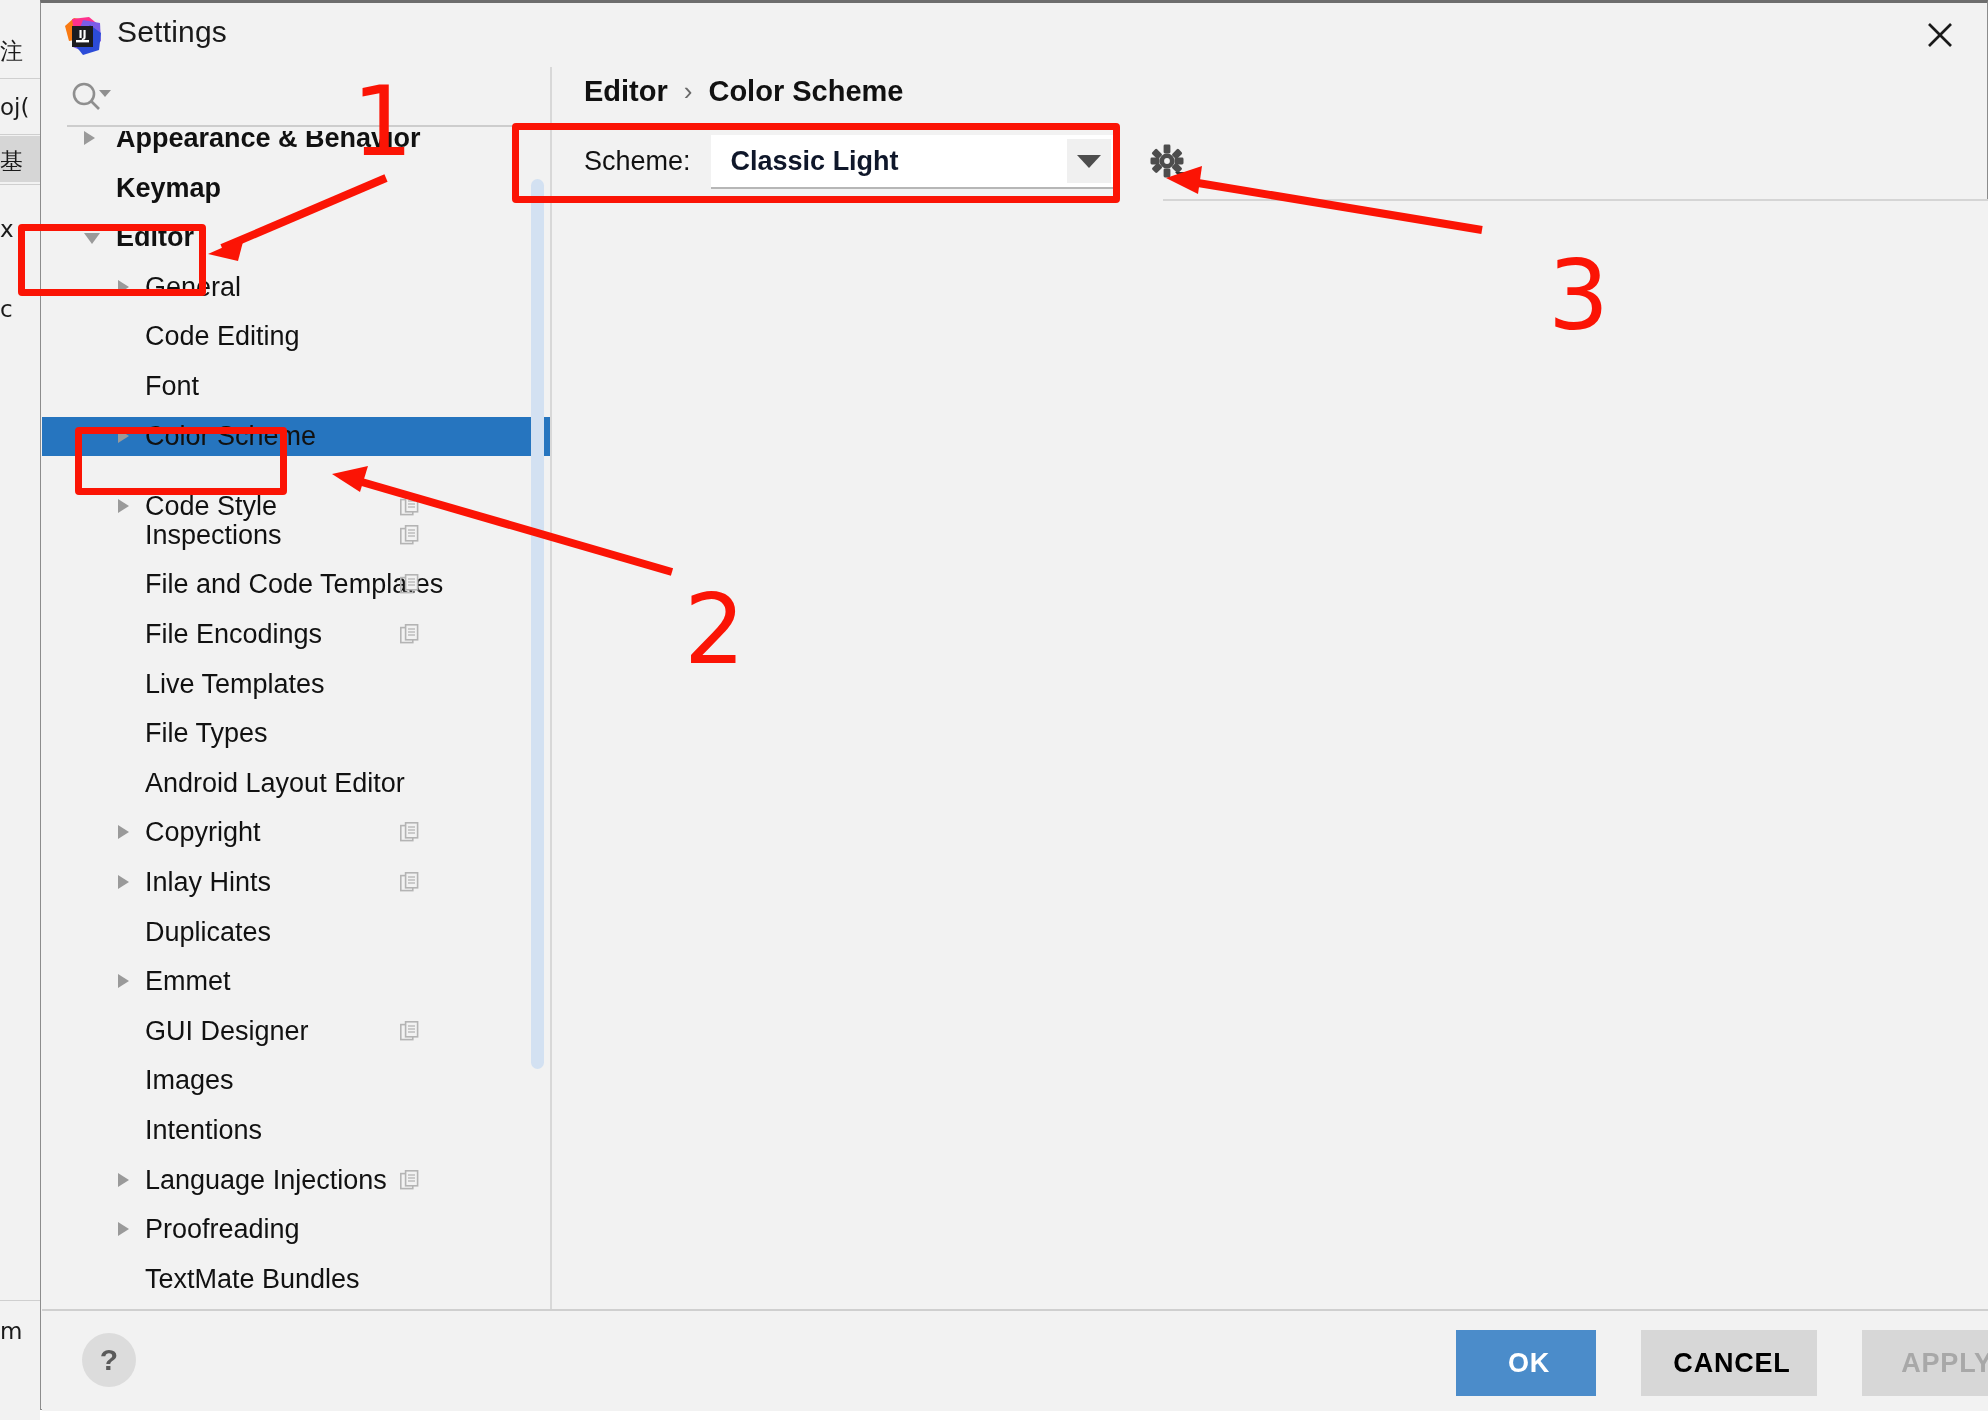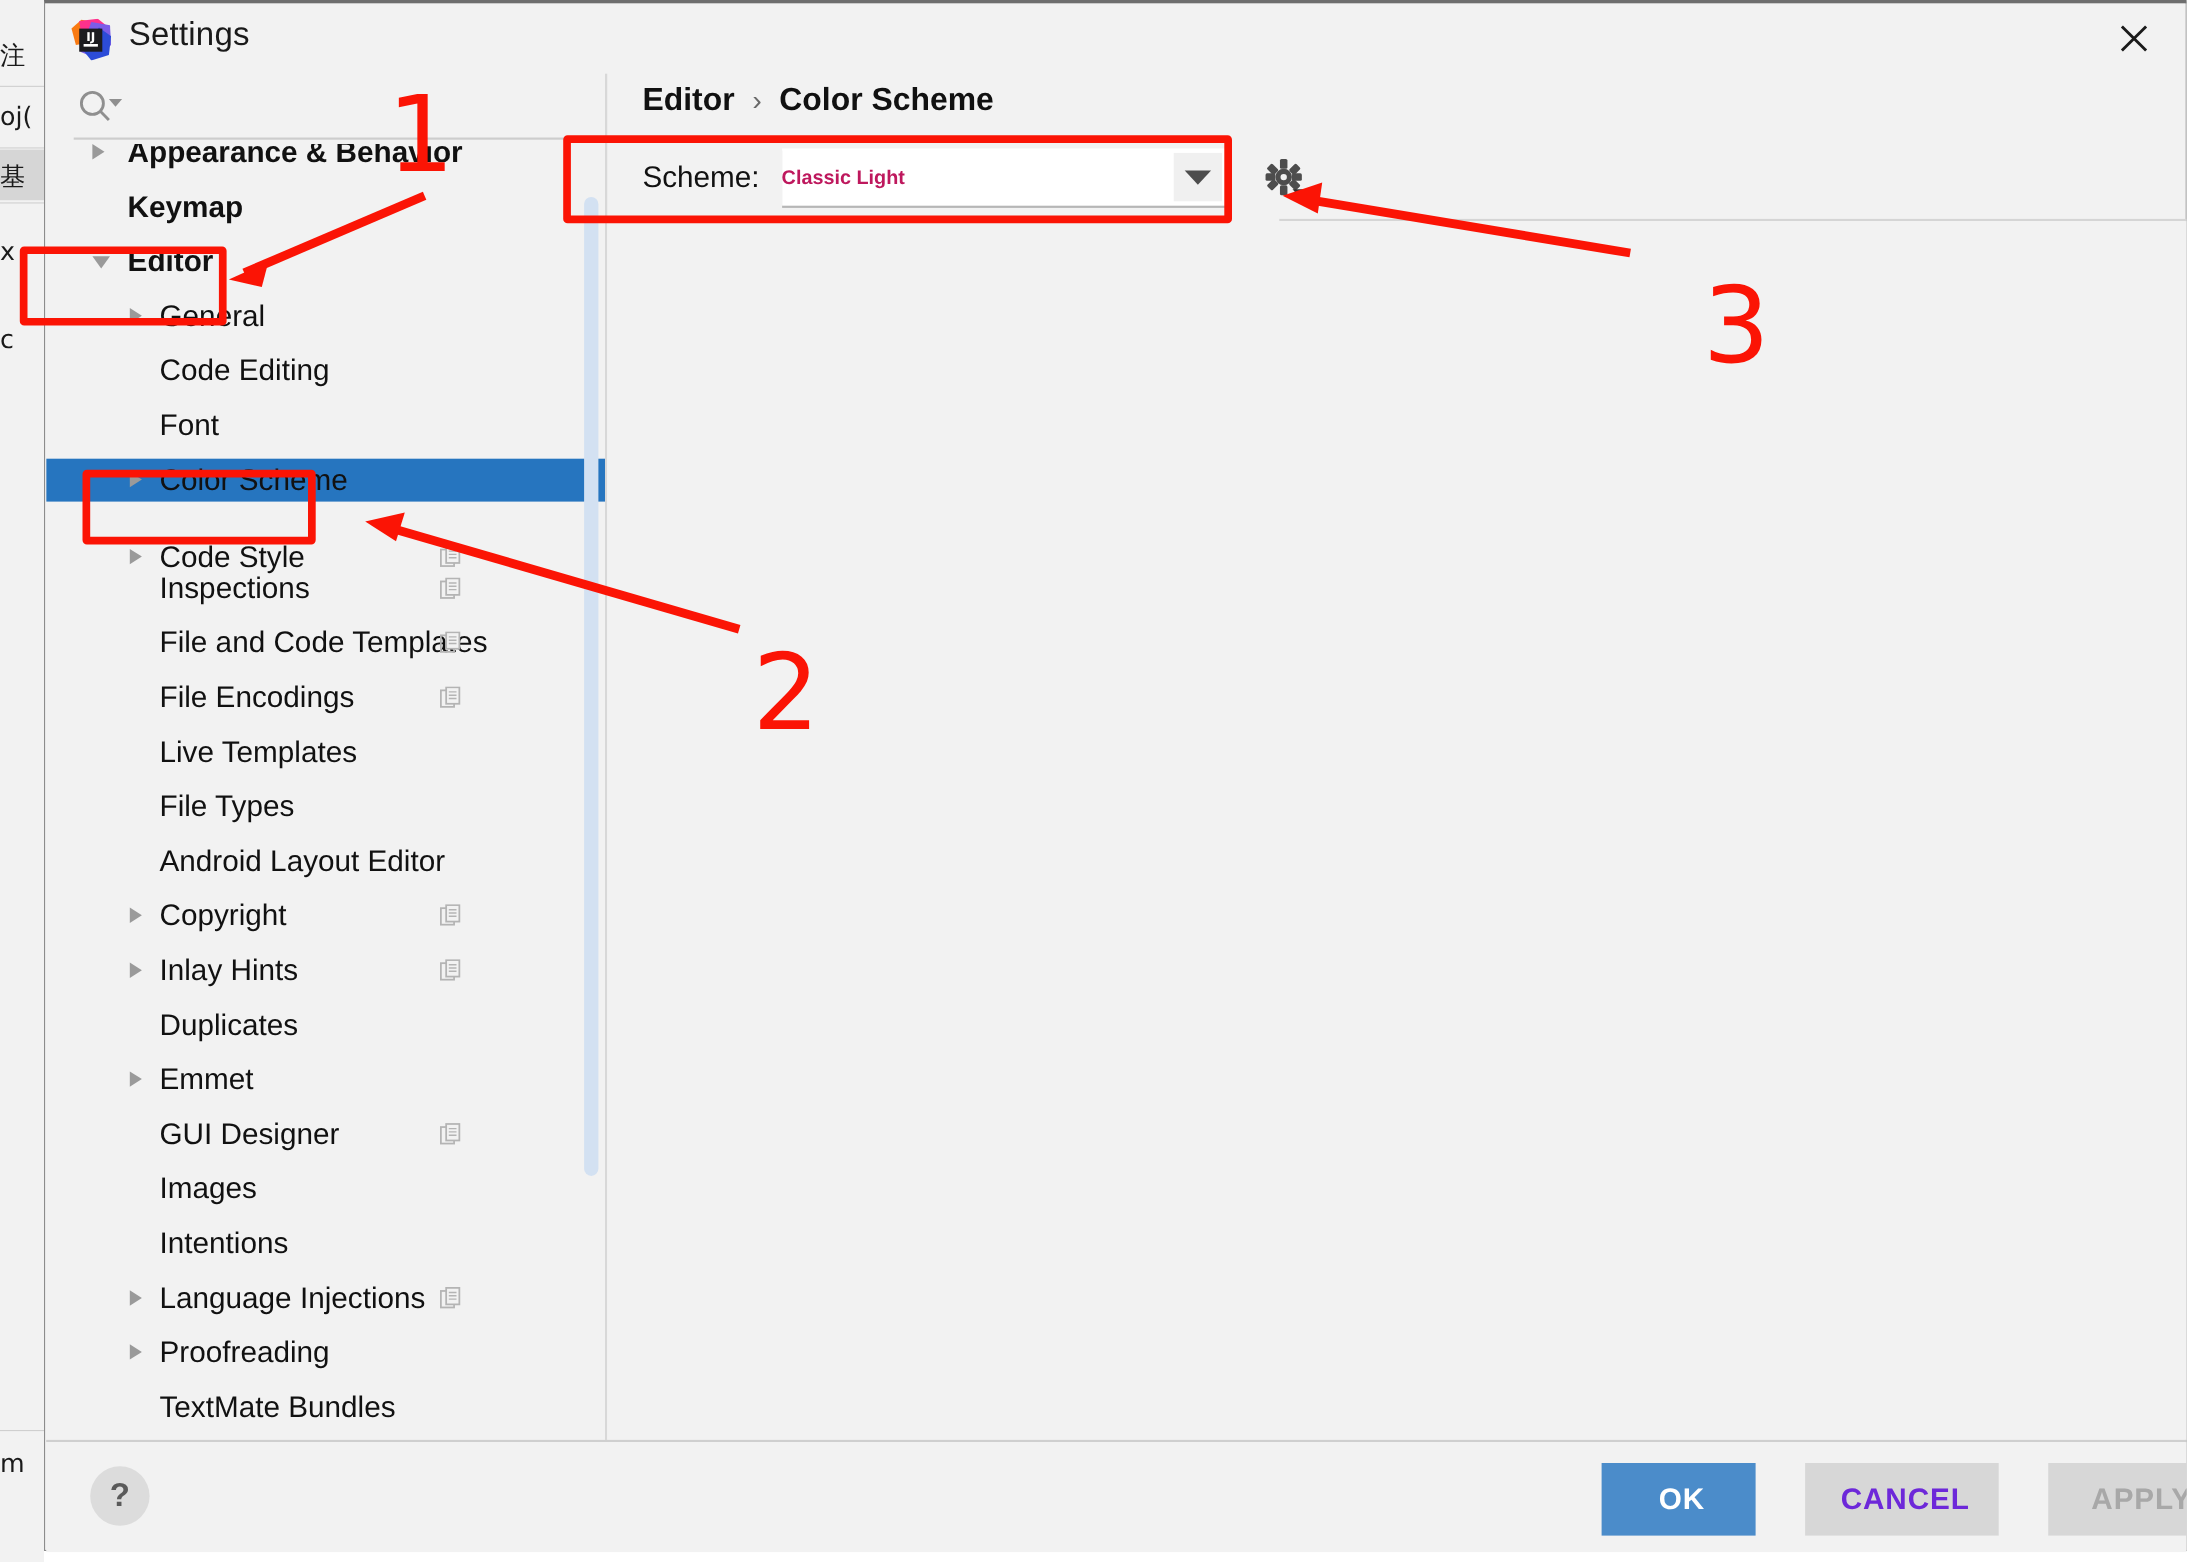--- a/index.html
+++ b/index.html
@@ -203,23 +203,24 @@
     width: 404px;
     height: 52px;
     background: #ffffff;
     border: none;
     display: flex;
     align-items: center;
     box-shadow: 0 2px 0 0 #b6b6b6;
     cursor: pointer;
   }
   .scheme-value {
-    font-size: 18px;
+    font-size: 27px;
     font-weight: bold;
-    color: #be185d;
+    color: #0f172a;
+    margin-left: 20px;
   }
   .combo-arrow-box {
     position: absolute;
     right: 4px; top: 4px;
     width: 44px; height: 44px;
     display: flex; align-items: center; justify-content: center;
     background: #f0f0f0;
   }
   .combo-arrow {
     width: 0; height: 0;
@@ -287,21 +288,21 @@
     height: 66px;
     display: flex; align-items: center; justify-content: center;
     font-size: 27px;
     letter-spacing: 0.8px;
     cursor: pointer;
     border: none;
     font-family: "Liberation Sans", sans-serif;
     padding-left: 12px;
   }
   .btn-ok { left: 1414px; width: 140px; background: #4b8cca; color: #ffffff; font-weight: bold; }
-  .btn-cancel { left: 1599px; width: 176px; background: #d7d7d7; color: #6d28d9; font-weight: bold; }
+  .btn-cancel { left: 1599px; width: 176px; background: #d7d7d7; color: #000000; font-weight: bold; }
   .btn-apply { left: 1820px; width: 164px; background: #d7d7d7; color: #a8a8a8; font-weight: bold; }
 
   
   .anno {
     position: absolute;
     left: 0; top: 0;
     width: 1988px; height: 1420px;
     pointer-events: none;
   }
   .anno-num {

